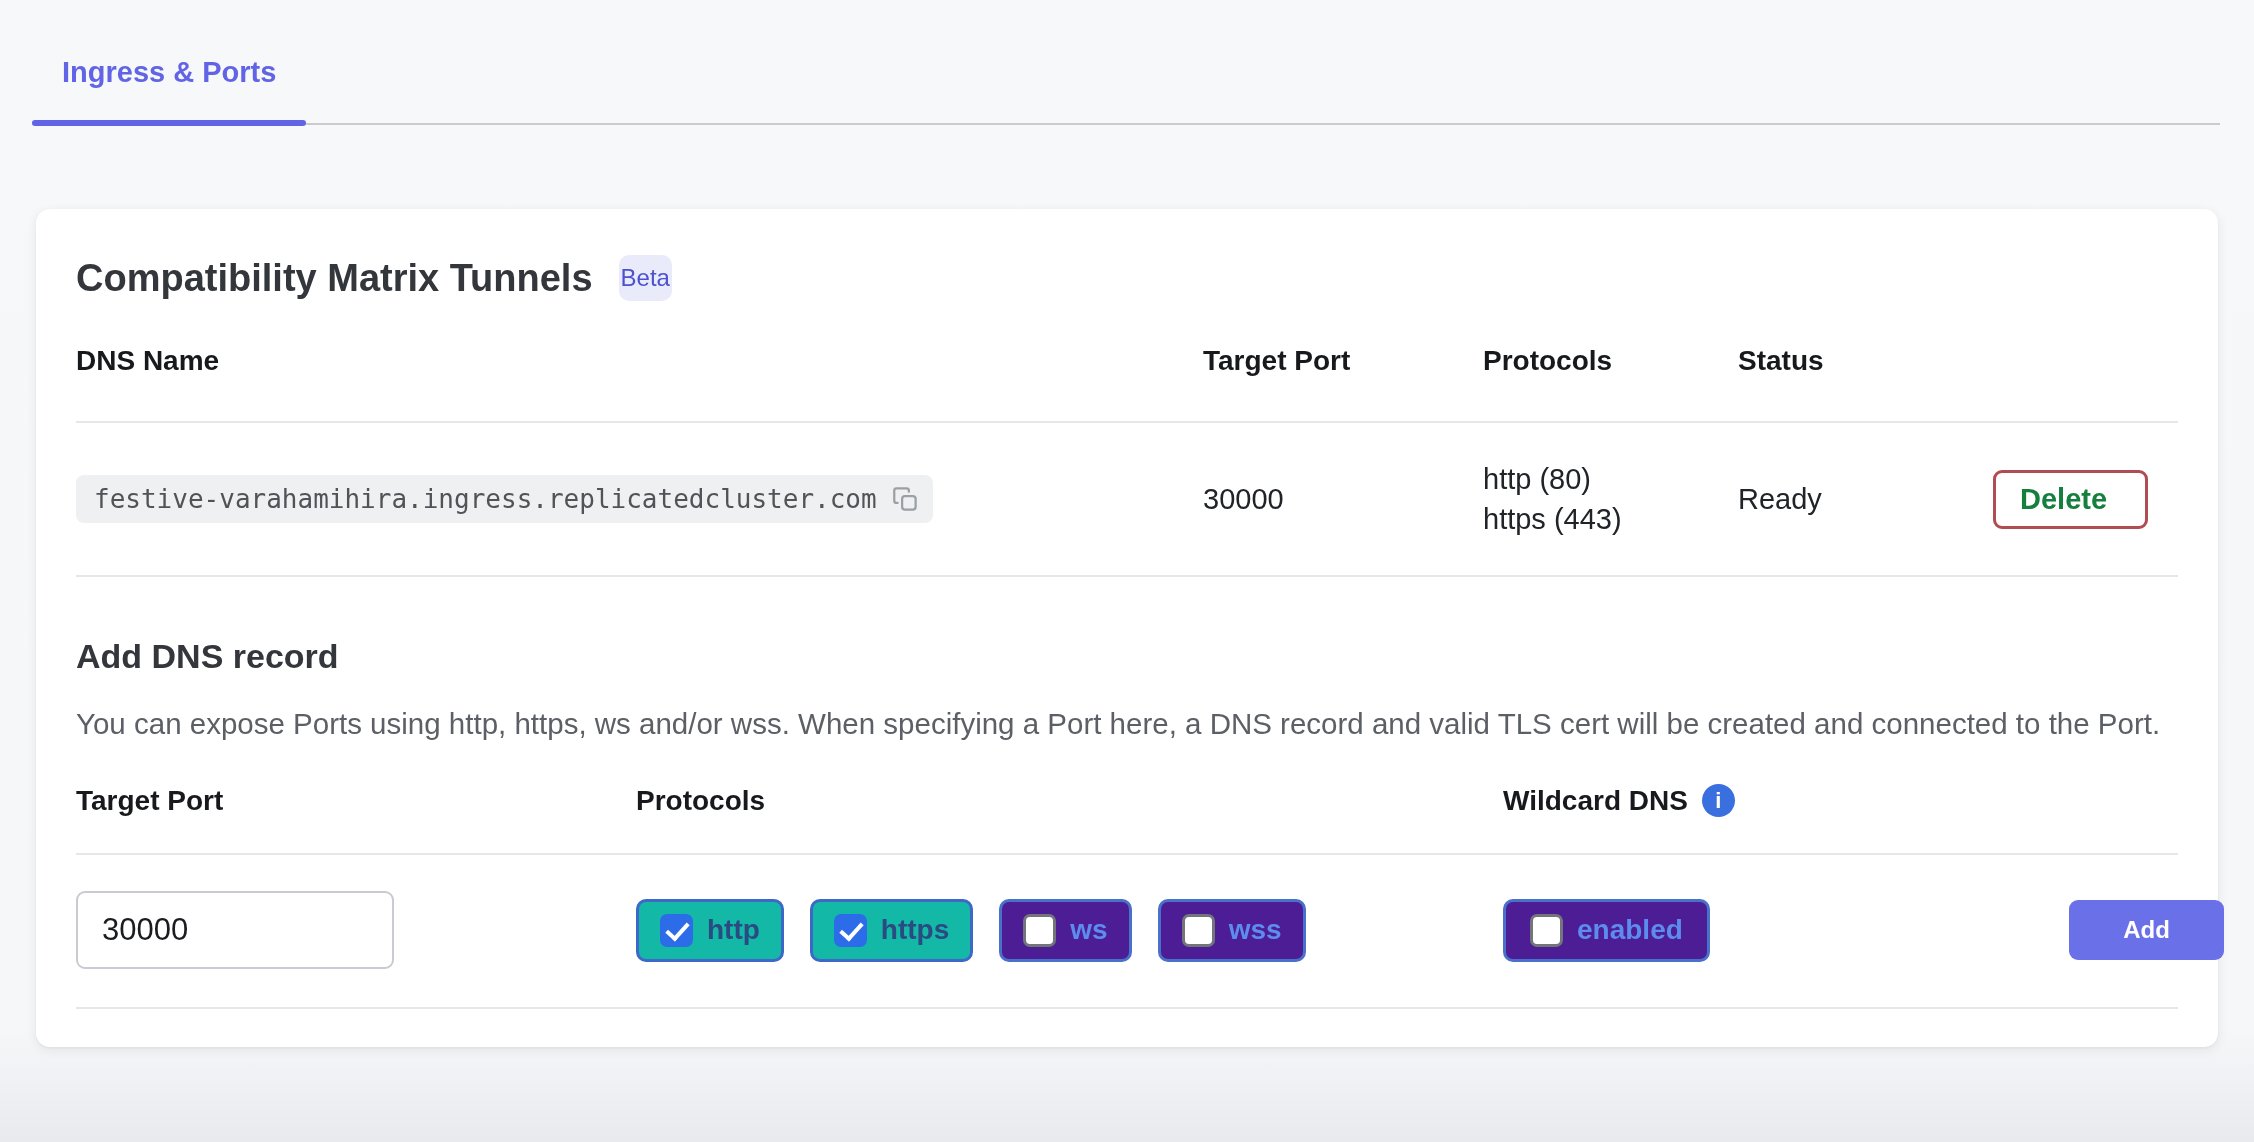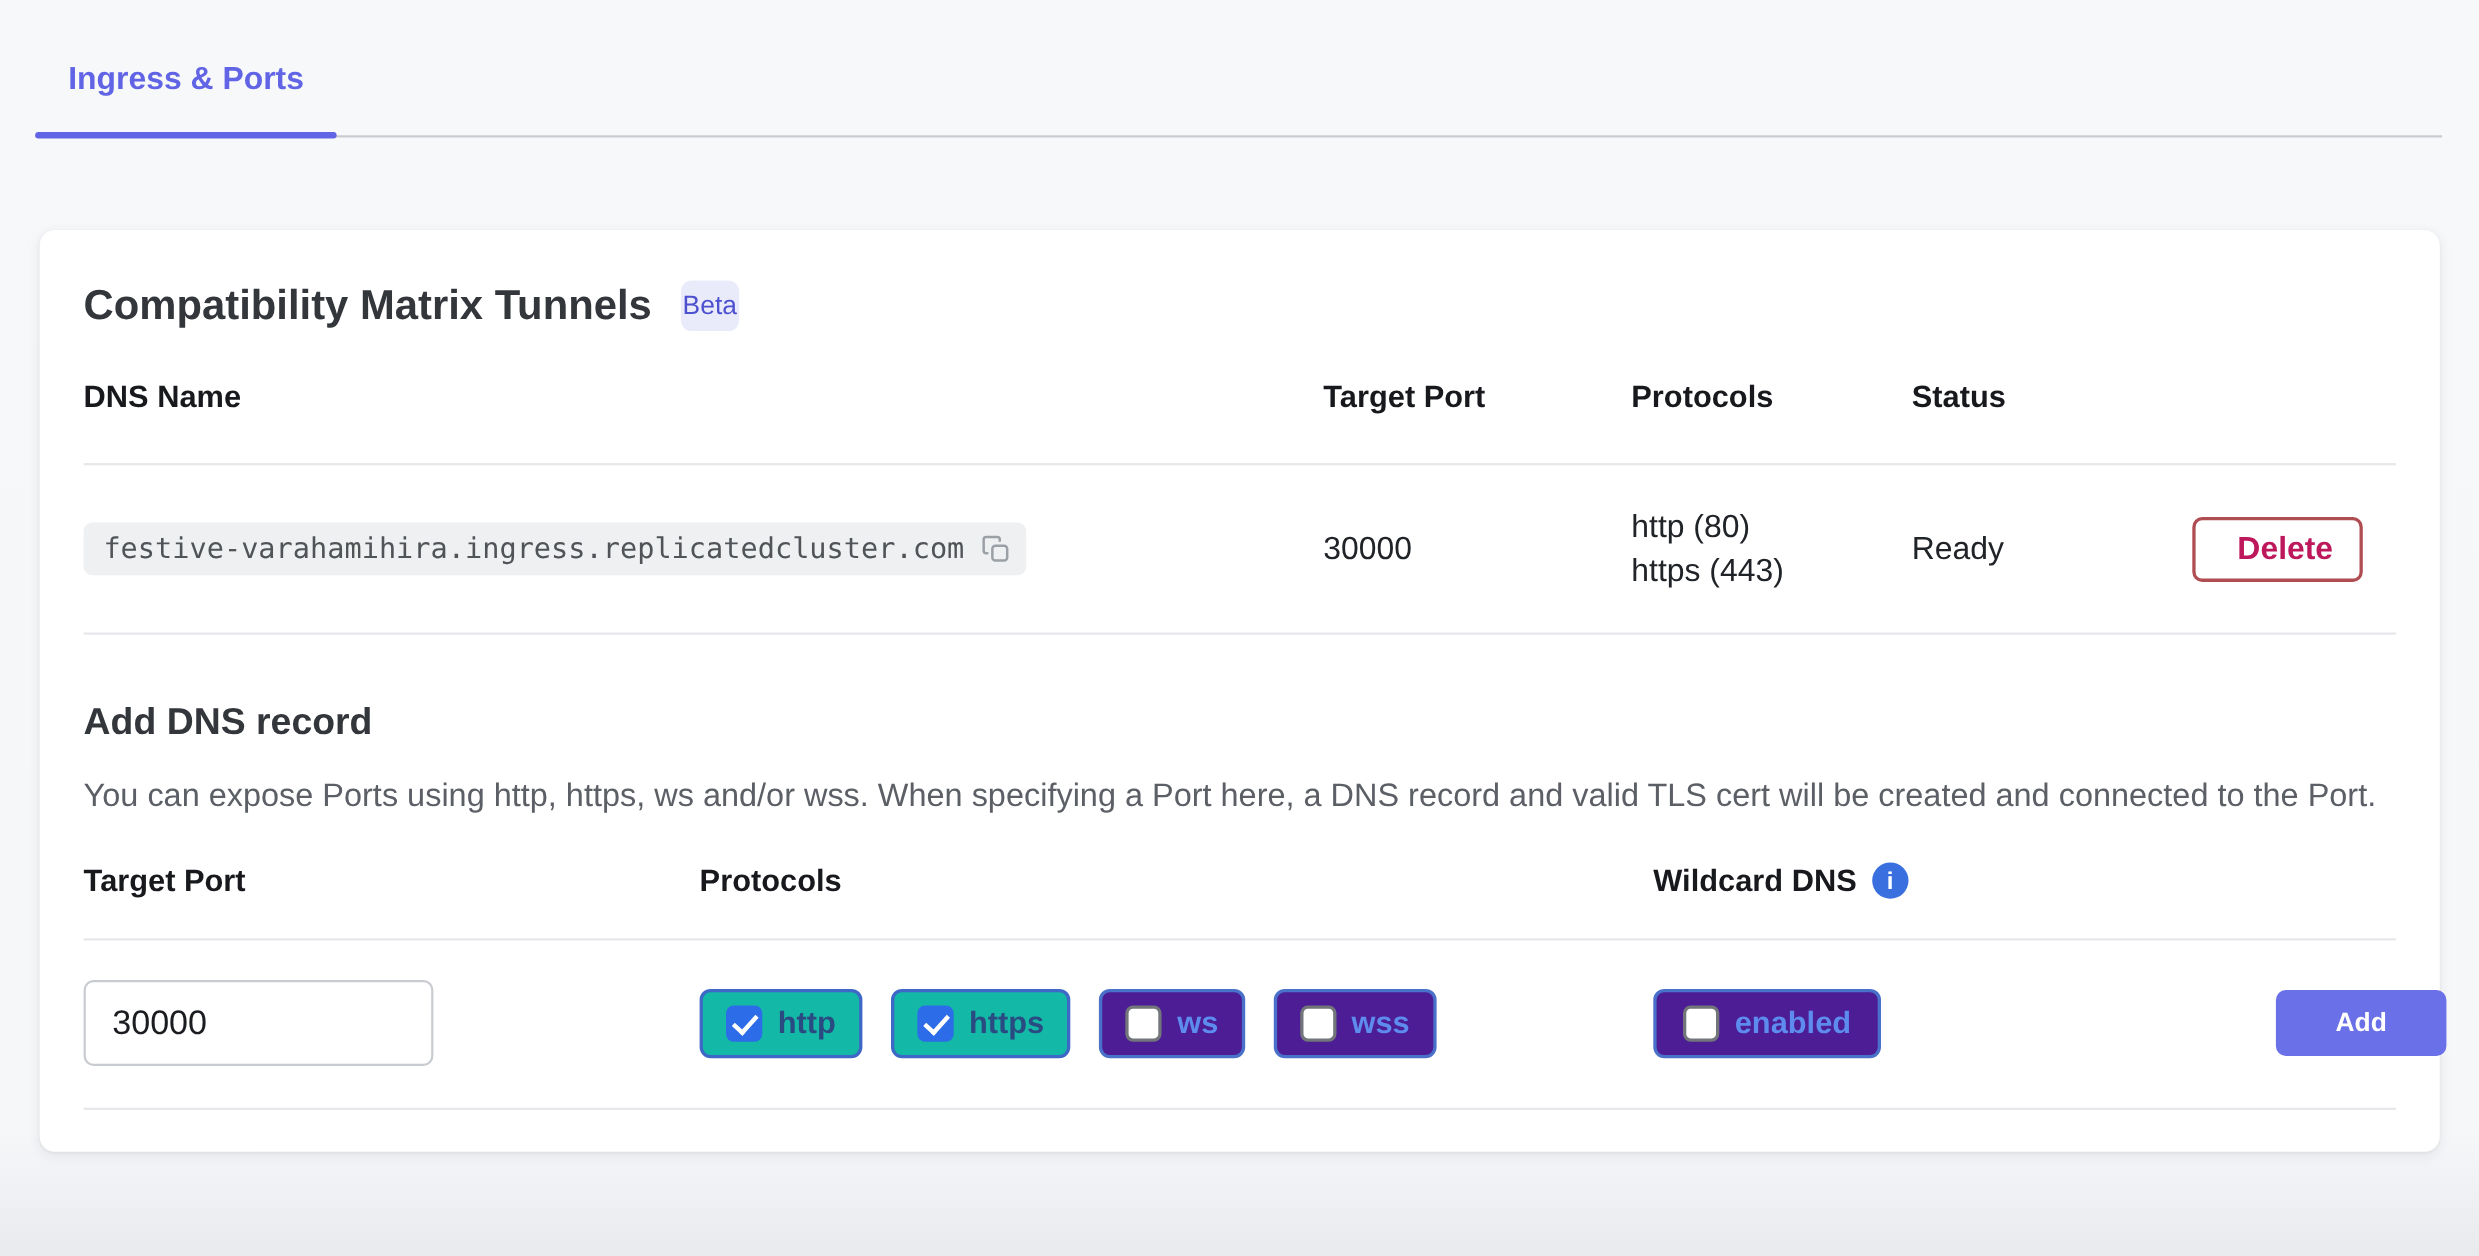--- a/index.html
+++ b/index.html
@@ -79,26 +79,26 @@
     font-size: 26px;
     color: #505459;
   }
   .copy-icon { display: inline-flex; cursor: pointer; }
   .proto-line { line-height: 40px; }
   .action-cell { justify-self: end; margin-right: 30px; }
 
   .delete-button {
     display: inline-block;
     min-width: 155px;
-    text-align: right;
+    text-align: left;
     padding: 10px 24px;
     background: #ffffff;
     border: 3px solid #b04d53;
     border-radius: 9px;
-    color: #be185d;
+    color: #15803d;
     font-size: 29px;
     font-weight: 700;
     font-family: inherit;
     cursor: pointer;
   }
 
   
   .section-title { margin-top: 58px; font-size: 34px; line-height: 42px; font-weight: 600; color: #33363b; }
   .section-desc { margin-top: 26px; font-size: 29.5px; line-height: 41px; color: #5c6066; }
 

